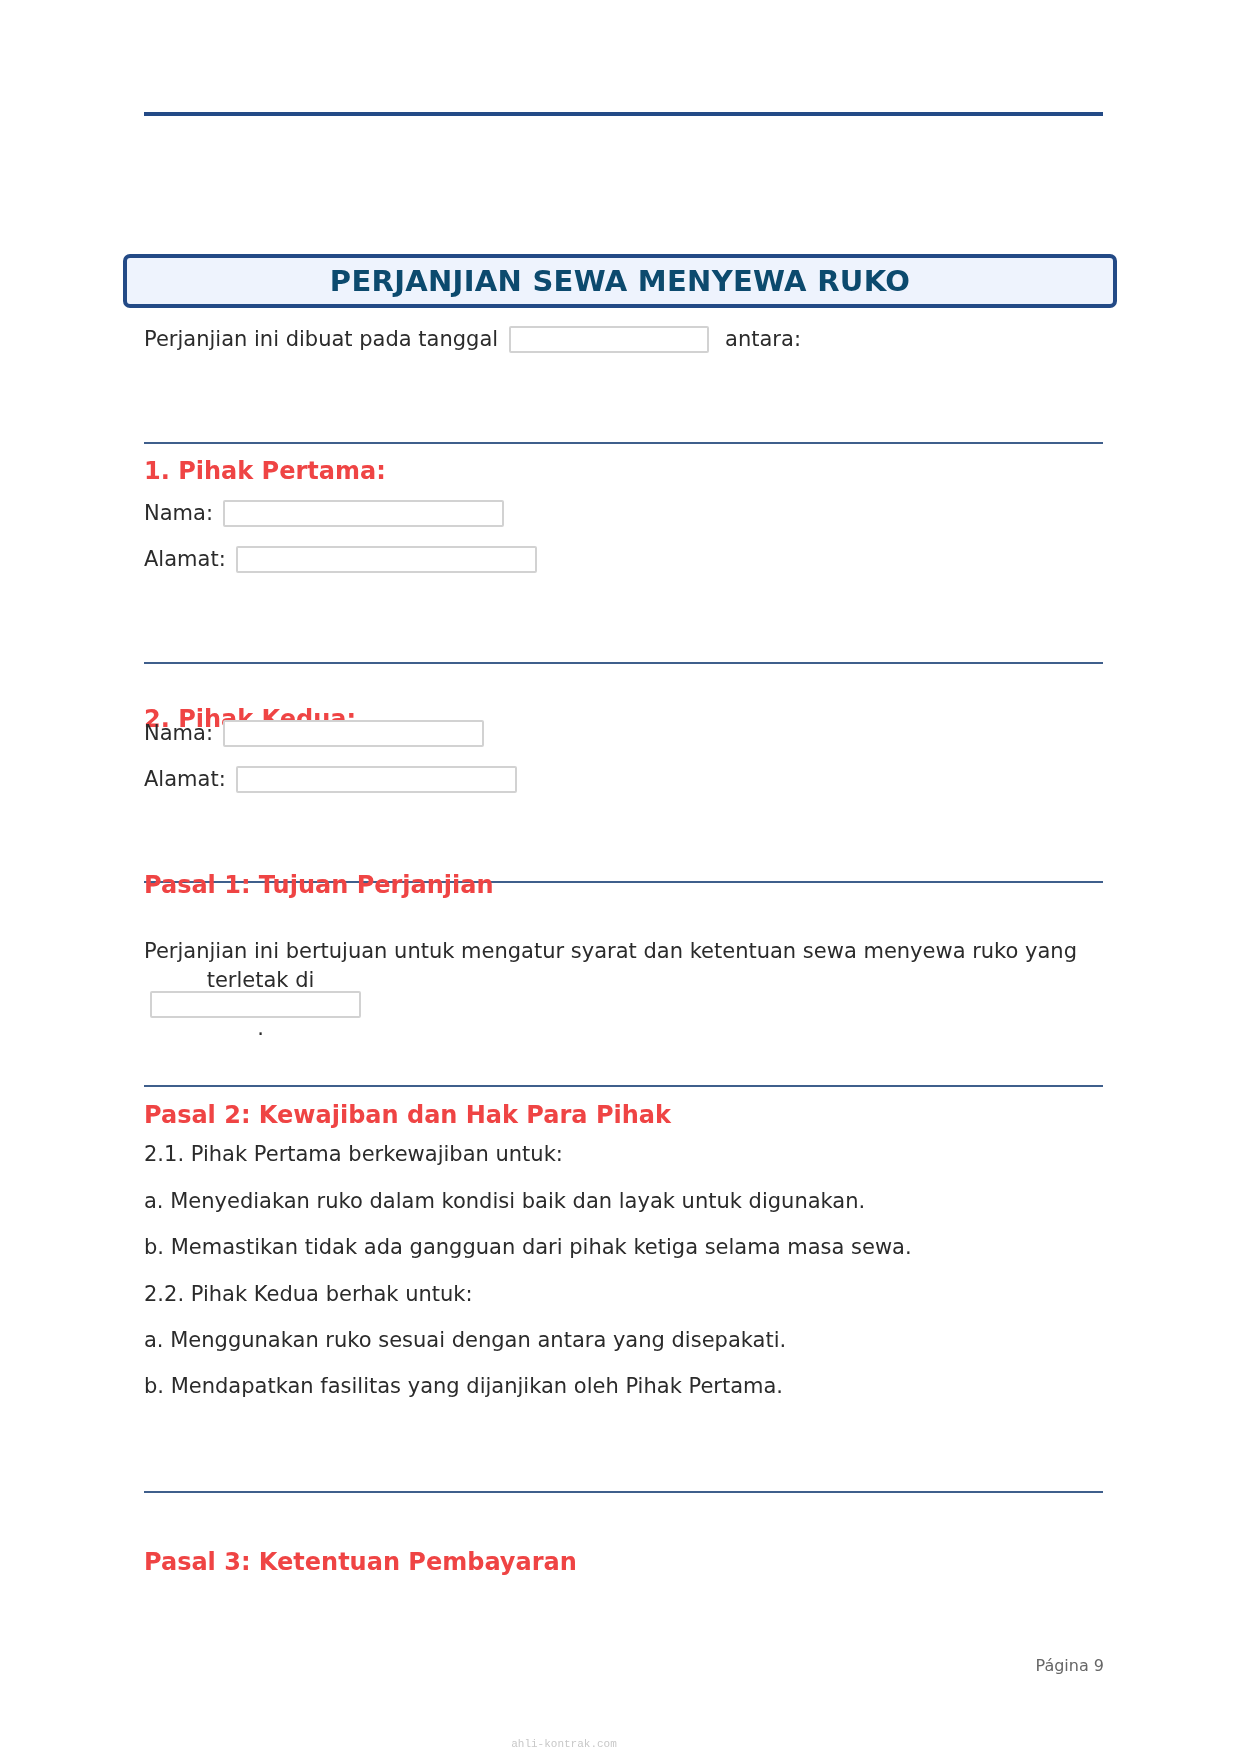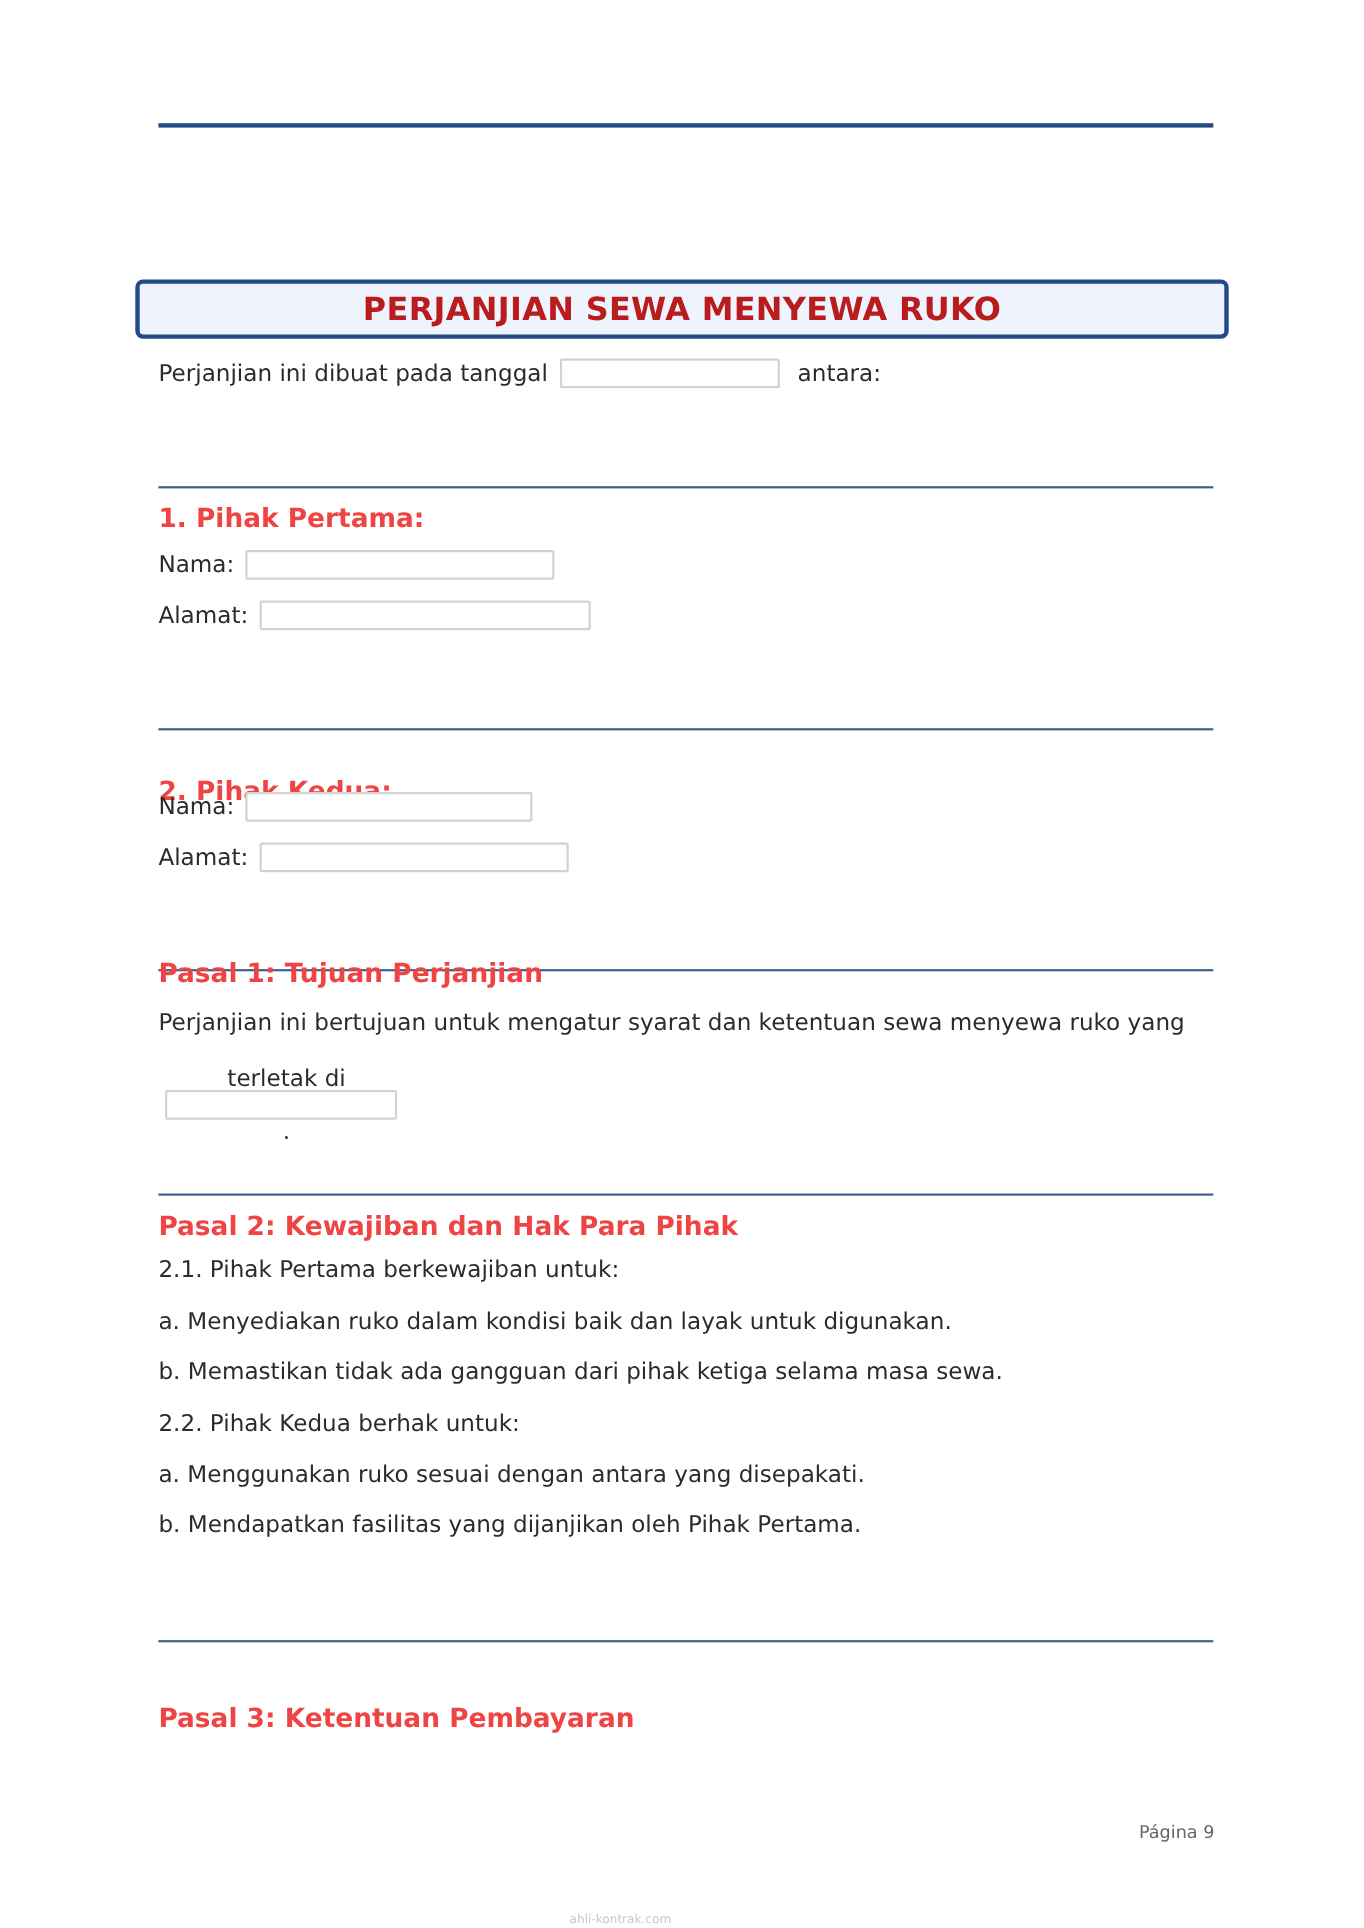--- a/index.html
+++ b/index.html
@@ -4,30 +4,30 @@
 <style>
   html, body { margin:0; padding:0; background:#ffffff; }
   body { width:1240px; height:1753px; position:relative; overflow:hidden;
          font-family:"DejaVu Sans","Liberation Sans",sans-serif; color:#2b2b2b; }
   .abs { position:absolute; }
   .top-rule { left:144px; top:112px; width:959px; height:4px; background:#234a86; }
   .title-box { left:123px; top:254px; width:994px; height:54px; box-sizing:border-box;
                border:4px solid #234a86; border-radius:7px; background:#eef3fd;
                display:flex; align-items:center; justify-content:center; }
   .title-text { font-family:"DejaVu Sans","Liberation Sans",sans-serif; font-weight:bold;
-                font-size:29px; color:#b91c1c; letter-spacing:0.3px; }
+                font-size:29px; color:#0c4a6e; letter-spacing:0.3px; }
   .body-text { font-size:21px; color:#2b2b2b; line-height:1; white-space:nowrap; }
   .field { display:inline-block; height:27px; box-sizing:border-box; border:2px solid #d2d2d2;
            border-radius:2px; background:#fff; vertical-align:middle; }
   .divider { left:144px; width:959px; height:2px; background:#3f5f8c; }
   .heading { left:144px; font-weight:bold; font-size:24px; color:#ef4444; line-height:1; white-space:nowrap; }
   .row { left:144px; display:flex; align-items:center; }
   .row .label { margin-right:10px; }
   .page-num { right:136px; top:1656px; font-size:16px; color:#666; }
-  .site { left:0; width:1128px; top:1738px; text-align:center; font-size:11px; color:#c8c8c8; }
+  .site { left:0; width:1128px; top:1738px; text-align:center; font-size:11px; color:#c8c8c8;font-family:Liberation Mono, monospace; }
 </style>
 </head>
 <body>
 
 <div class="abs top-rule"></div>
 
 <div class="abs title-box">
   <span class="title-text">PERJANJIAN SEWA MENYEWA RUKO</span>
 </div>
 
@@ -54,21 +54,21 @@
   <span class="label">Nama:</span>
   <span class="field" style="width:261px;"></span>
 </div>
 <div class="abs row body-text" style="top:766px;">
   <span class="label">Alamat:</span>
   <span class="field" style="width:281px;"></span>
 </div>
 
 <div class="abs divider" style="top:881px;"></div>
 <div class="abs heading" style="top:873px;">Pasal 1: Tujuan Perjanjian</div>
-<div class="abs body-text" style="left:144px; top:919px;">Perjanjian ini bertujuan untuk mengatur syarat dan ketentuan sewa menyewa ruko yang</div>
+<div class="abs body-text" style="left:144px; top:941px;">Perjanjian ini bertujuan untuk mengatur syarat dan ketentuan sewa menyewa ruko yang</div>
 <div class="abs row body-text" style="top:970px;flex-direction:column;">
   <span>terletak di</span>
   <span class="field" style="width:211px; margin-left:6px; margin-right:16px;"></span>
   <span>.</span>
 </div>
 
 <div class="abs divider" style="top:1085px;"></div>
 <div class="abs heading" style="top:1103px;">Pasal 2: Kewajiban dan Hak Para Pihak</div>
 <div class="abs body-text" style="left:144px; top:1144px;">2.1. Pihak Pertama berkewajiban untuk:</div>
 <div class="abs body-text" style="left:144px; top:1191px;">a. Menyediakan ruko dalam kondisi baik dan layak untuk digunakan.</div>

